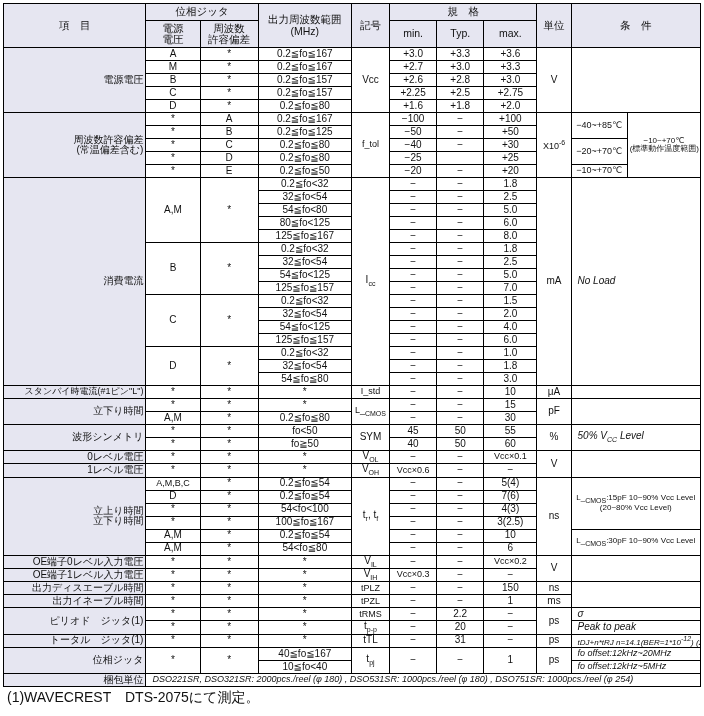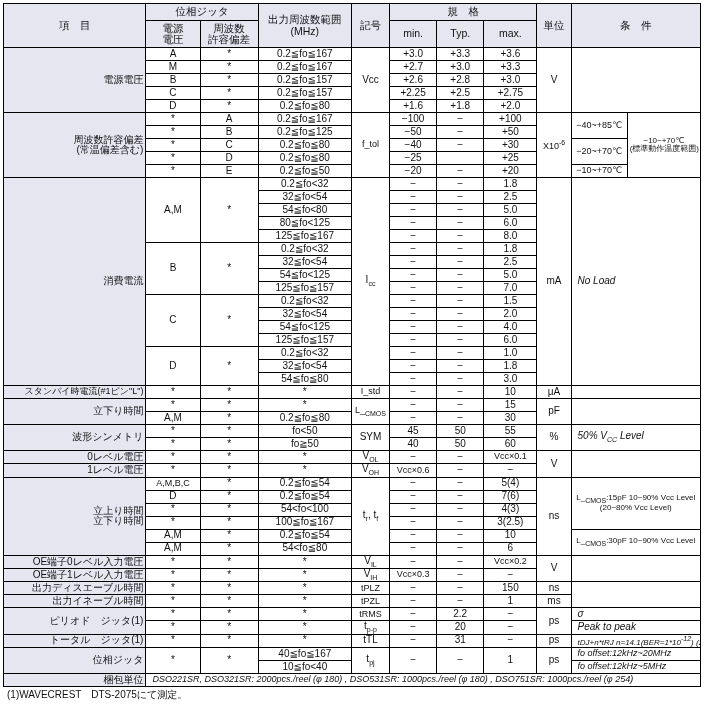--- a/index.html
+++ b/index.html
@@ -11,21 +11,21 @@
   th{background:#e6e6f1;font-weight:normal;font-size:10.5px;}
   td.item{background:#e6e6f1;text-align:right;padding-left:10px;}
   td.l{text-align:left;padding-left:6px;font-style:italic;}
   td.s{font-size:9px;margin-top:23px;}
   td.xs{font-size:8px;}
   td.dash{border-top:1px dashed #444;}
   sub{font-size:7px;}
   sup{font-size:7px;}
   tr.h1 th{height:16px;}
   tr.h2 th{height:26px;}
-  .footer{padding:2px 2px 0 4px;font-size:10px;line-height:1.25;}
+  .footer{padding:2px 2px 0 4px;font-size:14px;line-height:1.25;}
   .foot-row{display:flex;justify-content:space-between;}
 </style>
 </head>
 <body>
 
 <div class="wrap">
   <table id="spec-table">
     <colgroup id="cols">
         <col style="width: 142px;">
         <col style="width: 54px;">

